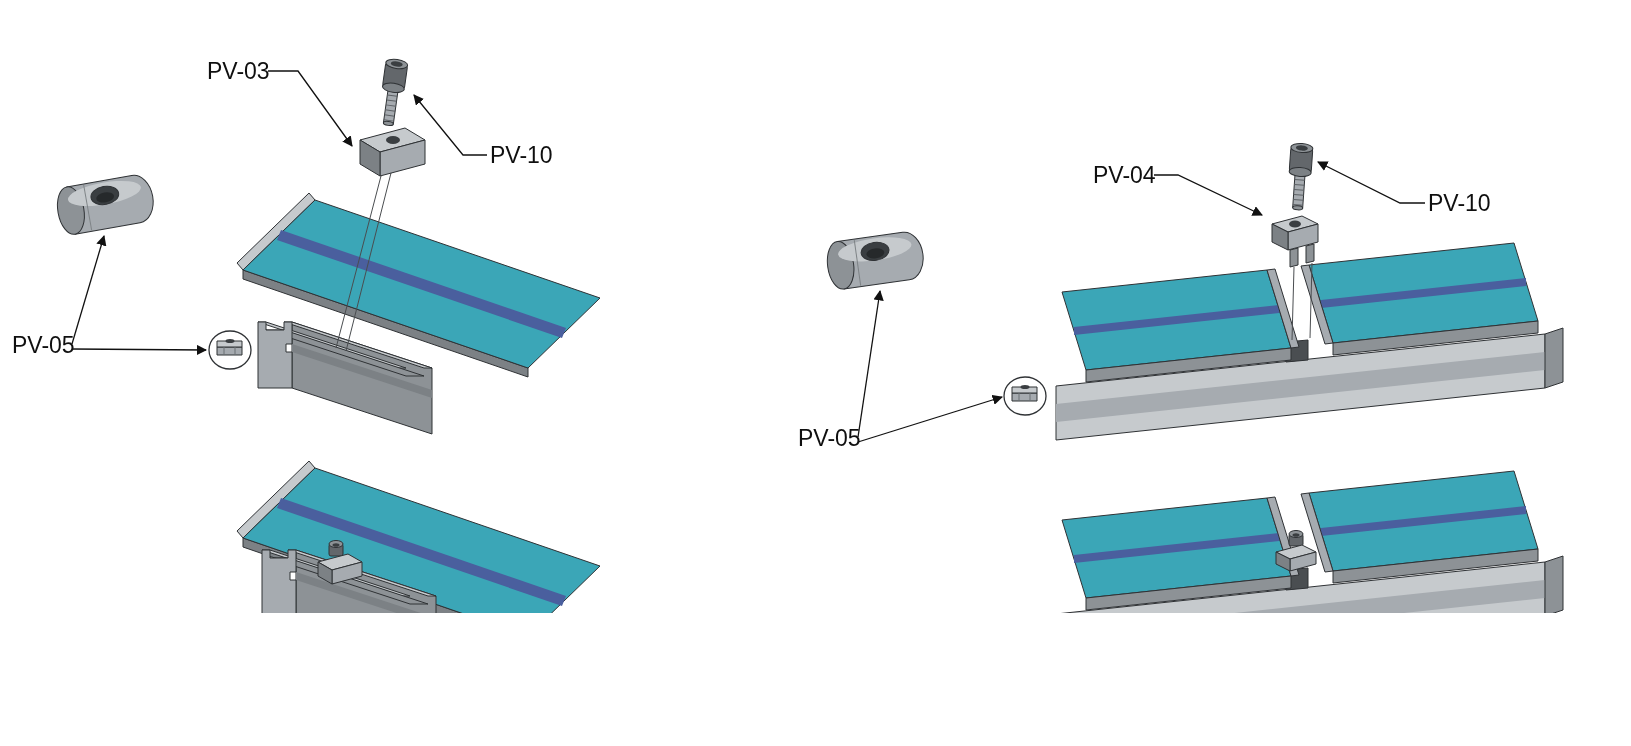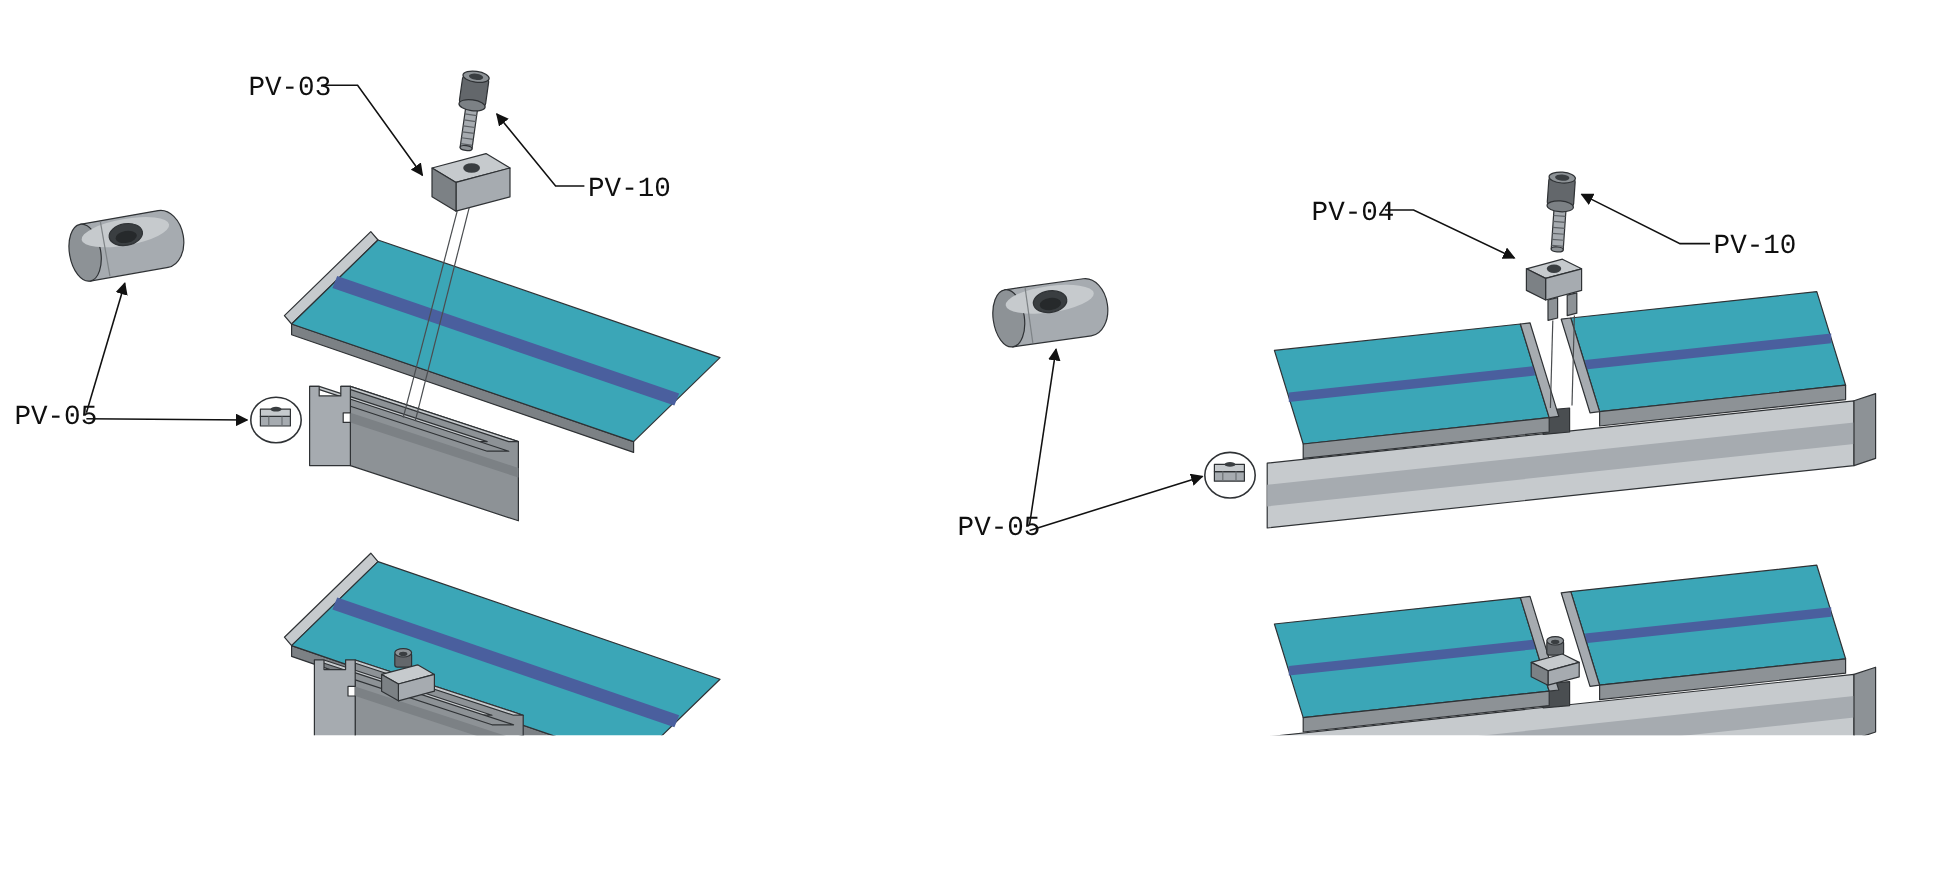--- a/index.html
+++ b/index.html
@@ -1,17 +1,17 @@
 <!DOCTYPE html>
 <html><head>
 <meta charset="utf-8">
 <style>
   html,body{margin:0;padding:0;background:#ffffff}
   .stage{position:relative;width:1631px;height:613px;background:#ffffff;overflow:hidden;
-         font-family:Liberation Mono, monospace}
+         font-family:Liberation Sans, sans-serif}
   svg{display:block}
   .s{stroke:#2F3235;stroke-width:1;stroke-linejoin:round}
   .f-teal{fill:#3BA6B7}
   .f-stripe{fill:#4A5F9E}
   .f-l{fill:#C6CACD}
   .f-m{fill:#A6ABB0}
   .f-d{fill:#8D9296}
   .f-dd{fill:#7C8185}
   .f-hd{fill:#63676B}
   .f-hole{fill:#3A3E41}

